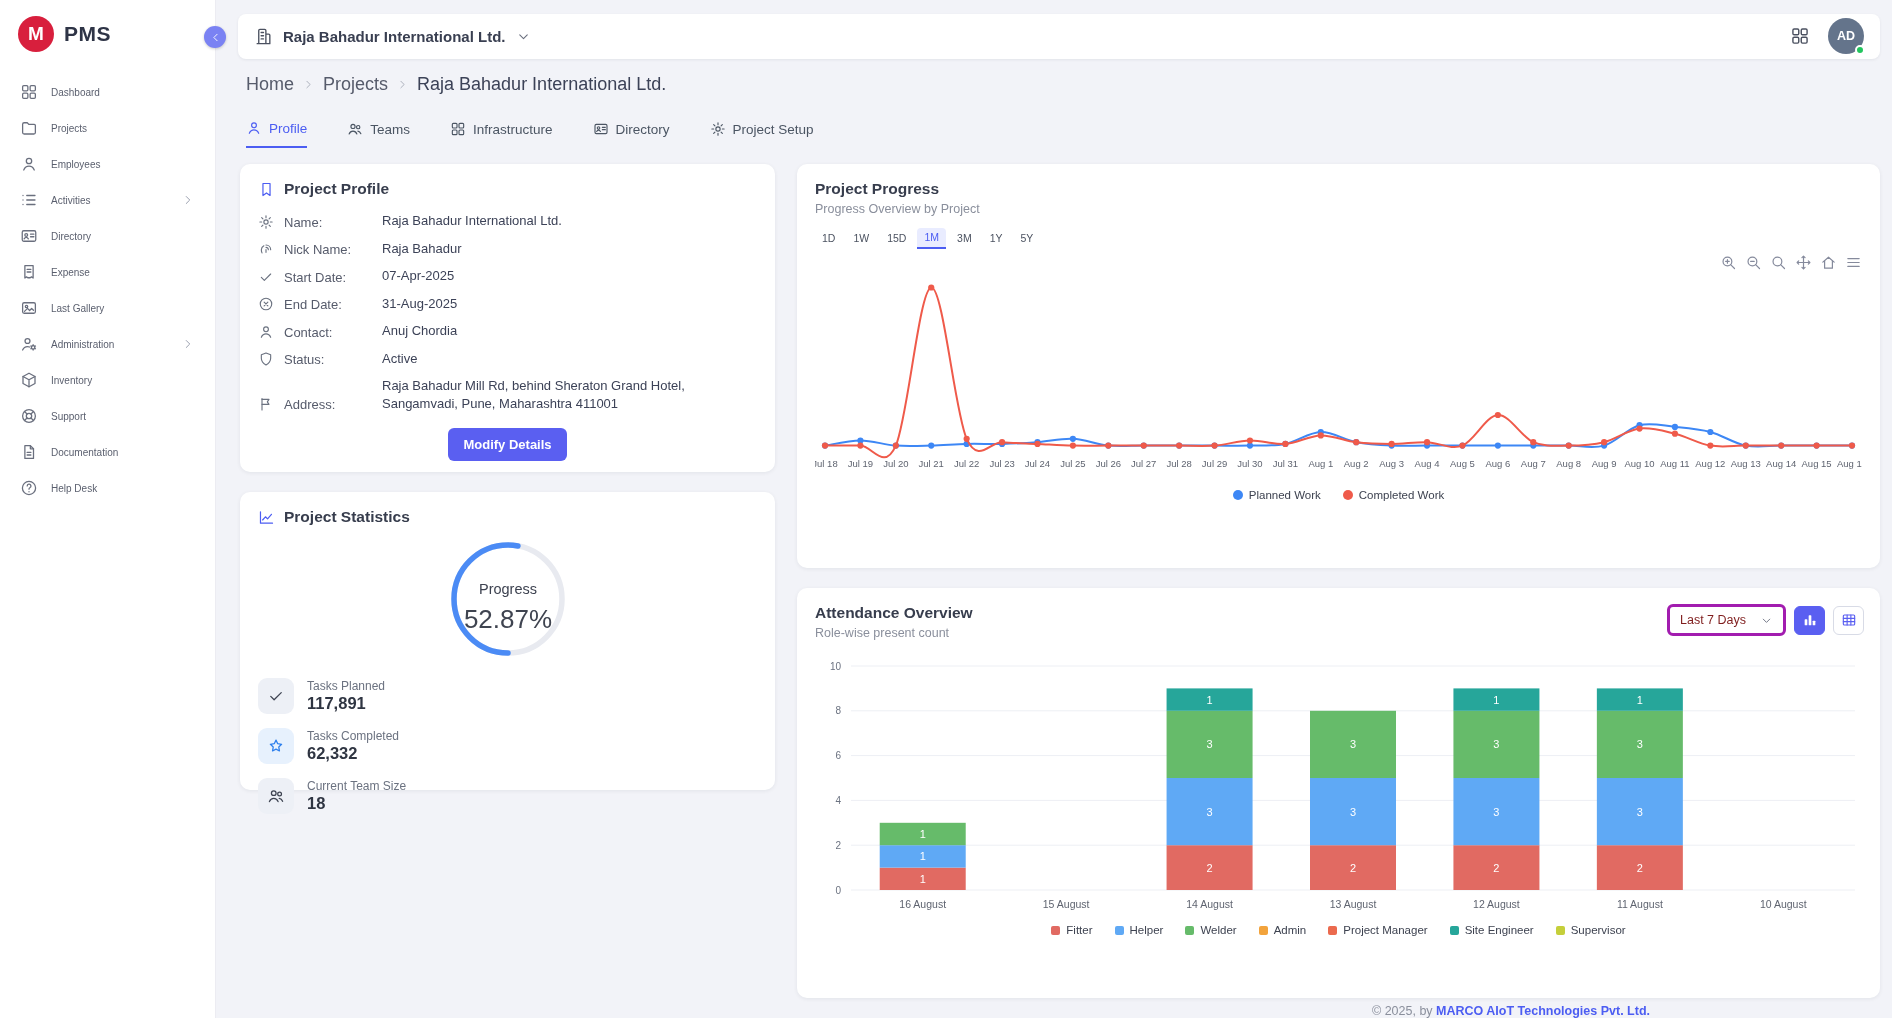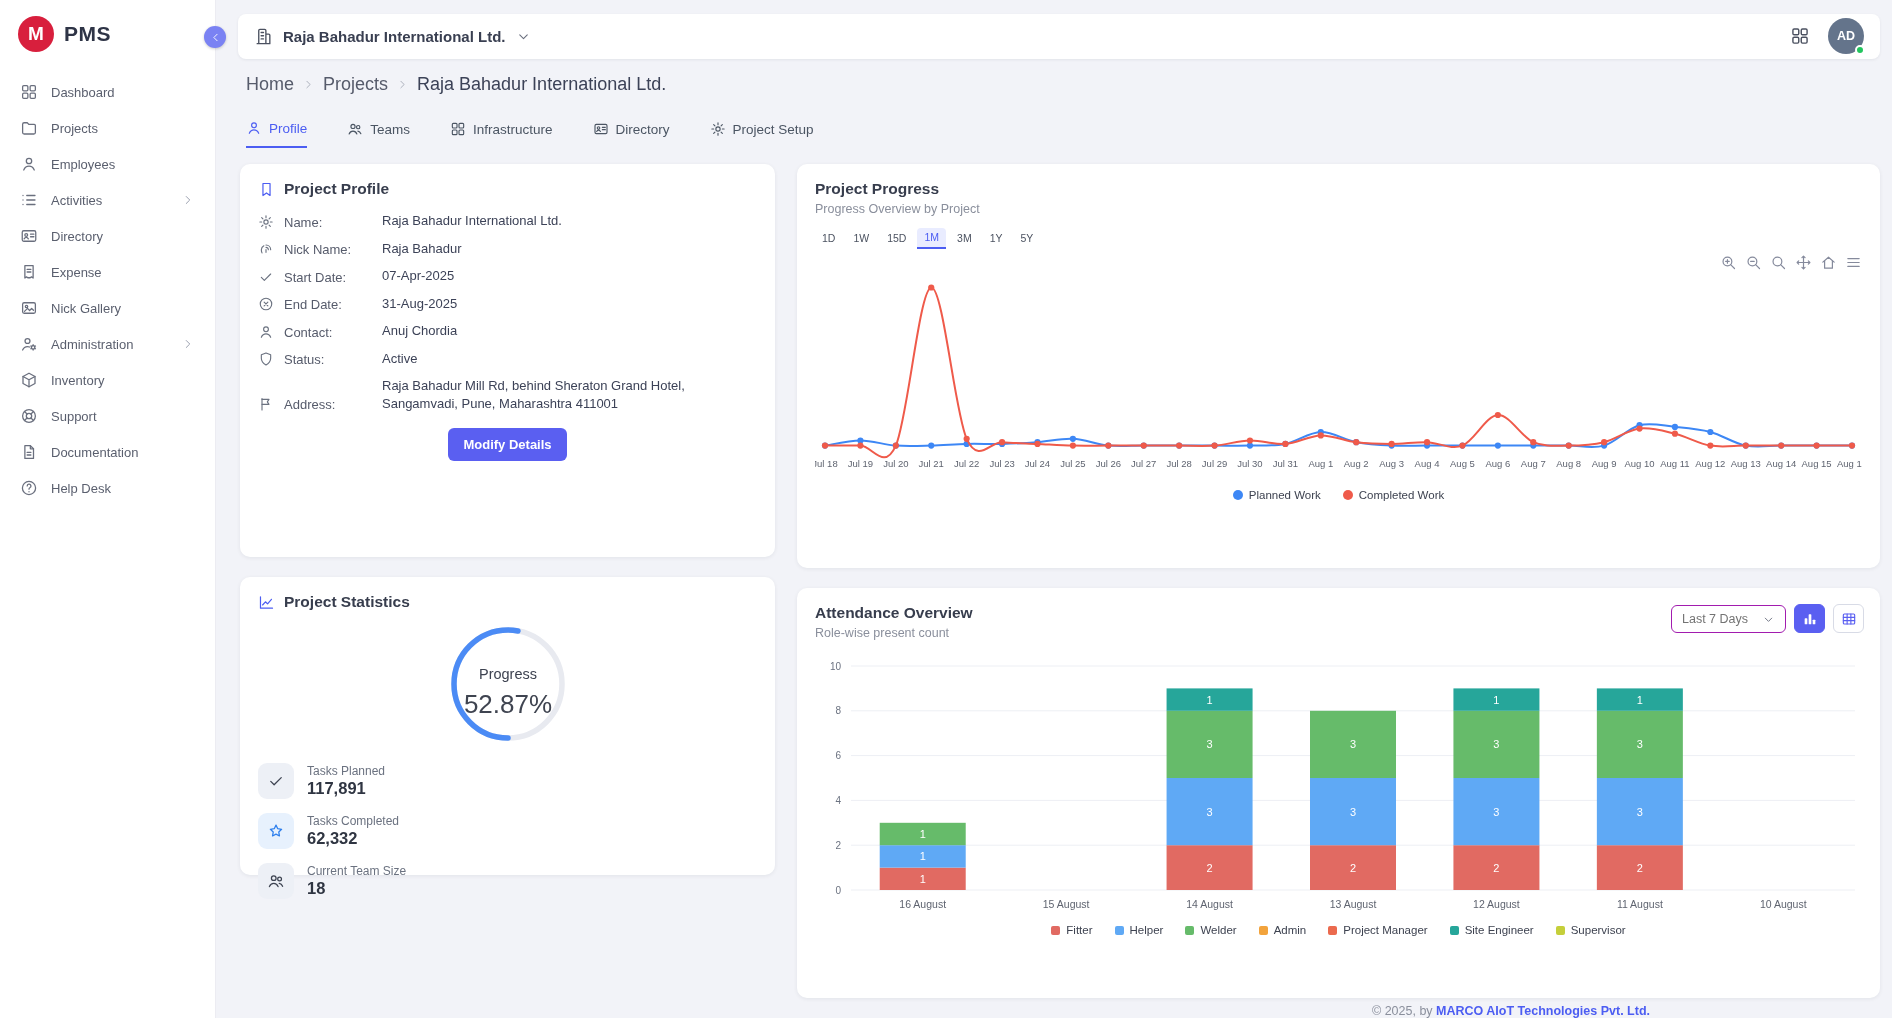--- a/index.html
+++ b/index.html
@@ -10,21 +10,21 @@
   .app { display:flex; width:100%; height:100%; }
 
   
   .sidebar { width:216px; background:#fff; border-right:1px solid #ececf2; position:relative; flex-shrink:0; }
   .logo-row { display:flex; align-items:center; gap:10px; padding:16px 16px 14px 18px; }
   .logo-badge { width:36px; height:36px; border-radius:50%; background:#d81f3d; color:#fff; font-weight:700; font-size:19px; display:flex; align-items:center; justify-content:center; }
   .logo-text { font-size:21px; font-weight:700; color:#2e3446; letter-spacing:.5px; }
   .collapse-btn { position:absolute; right:-11px; top:26px; width:22px; height:22px; border-radius:50%; background:#7a82f3; border:none; color:#fff; display:flex; align-items:center; justify-content:center; cursor:pointer; box-shadow:0 1px 3px rgba(0,0,0,.2); z-index:5; }
   .collapse-btn .icon { width:13px; height:13px; color:#fff; }
   .nav { padding:8px 6px; }
-  .nav-item { display:flex; align-items:center; gap:13px; padding:9px 14px; font-size:13px; color:#5a5f6e; border-radius:6px; cursor:pointer; }
+  .nav-item { display:flex; align-items:center; gap:13px; padding:9px 14px; font-size:10px; color:#5a5f6e; border-radius:6px; cursor:pointer; }
   .nav-icon { width:18px; height:18px; color:#6a6f7e; flex-shrink:0; }
   .nav-chevron { width:14px; height:14px; color:#9aa0ae; margin-left:auto; }
 
   .icon svg, .nav-icon svg, .nav-chevron svg { width:100%; height:100%; display:block; fill:none; stroke:currentColor; stroke-width:1.7; stroke-linecap:round; stroke-linejoin:round; }
 
   
   .main { flex:1; display:flex; flex-direction:column; }
 
   .topbar { margin:14px 12px 0 22px; height:48px; background:#fff; border-radius:8px; box-shadow:0 1px 3px rgba(16,24,40,.07); display:flex; align-items:center; padding:0 16px; }
   .company-selector { display:flex; align-items:center; gap:10px; cursor:pointer; }
@@ -50,21 +50,21 @@
   .left-col { width:535px; flex-shrink:0; display:flex; flex-direction:column; gap:20px; }
   .right-col { flex:1; display:flex; flex-direction:column; gap:20px; }
 
   .card { background:#fff; border-radius:10px; box-shadow:0 1px 4px rgba(16,24,40,.07); padding:16px 18px; position:relative; }
   .card-title-row { display:flex; align-items:center; gap:9px; }
   .card-title-row .icon { width:17px; height:17px; color:#4c5df2; }
   .card-title { font-size:15.5px; font-weight:700; color:#373d4d; }
   .card-subtitle { font-size:12.5px; color:#8a8f9c; margin-top:4px; }
 
   
-  .card-profile { height:393px; }
+  .card-profile { height:308px; }
   .fields { margin-top:14px; display:flex; flex-direction:column; gap:10px; }
   .field-row { display:flex; align-items:flex-end; gap:10px; font-size:13px; }
   .field-icon { width:16px; height:16px; color:#6b7280; flex-shrink:0; margin-top:1px; }
   .field-label { width:88px; color:#565b6b; flex-shrink:0; }
   .field-value { color:#3c4257; max-width:370px; line-height:1.35; }
   .modify-btn { display:block; margin:16px auto 0; background:var(--accent); color:#fff; border:none; border-radius:6px; font-size:13px; font-weight:600; padding:9px 15px; cursor:pointer; font-family:inherit; }
 
   
   .card-stats { height:298px; }
   .gauge-wrap { display:flex; justify-content:center; margin-top:10px; }
@@ -85,21 +85,21 @@
   .modebar .icon { width:17px; height:17px; color:#858a9c; cursor:pointer; }
   .chart-area { margin-top:14px; }
   .chart-legend { display:flex; justify-content:center; gap:22px; margin-top:4px; }
   .legend-item { display:flex; align-items:center; gap:6px; font-size:11.5px; color:#3d4250; cursor:pointer; }
   .legend-dot { width:10px; height:10px; border-radius:50%; }
   .legend-sq { width:9px; height:9px; border-radius:2px; }
 
   
   .card-attend { height:410px; }
   .attend-controls { position:absolute; right:16px; top:16px; display:flex; align-items:center; gap:8px; }
-  .select-box { display:flex; align-items:flex-end; gap:14px; border:1px solid #a21caf; border-radius:6px; padding:6px 10px; font-size:12.5px; color:#737373; background:#fff; cursor:pointer; }
+  .select-box { display:flex; align-items:flex-end; gap:14px; border:3px solid #a21caf; border-radius:6px; padding:6px 10px; font-size:12.5px; color:#7f1d1d; background:#fff; cursor:pointer; }
   .select-box .icon { width:13px; height:13px; color:#6a6f7e; }
   .toggle-btn { width:31px; height:29px; border-radius:6px; display:flex; align-items:center; justify-content:center; cursor:pointer; border:1px solid #d8dbe6; background:#fff; color:var(--accent); }
   .toggle-btn.active { background:var(--accent); border-color:var(--accent); color:#fff; }
   .toggle-btn .icon { width:16px; height:16px; }
 
   .footer { margin-top:6px; padding-right:242px; text-align:right; font-size:12.5px; color:#8a8f9c; }
   .footer a { color:var(--accent2); text-decoration:none; font-weight:600; cursor:pointer; }
 
   svg text { font-family:"Liberation Sans","DejaVu Sans",sans-serif; }
 </style>
@@ -183,21 +183,21 @@
           <span>Expense</span>
         </div>
       <div class="nav-item">
           <span class="nav-icon">
             <svg viewBox="0 0 24 24">
               <rect x="3.5" y="5" width="17" height="14" rx="2"></rect>
               <circle cx="8.7" cy="10" r="1.6"></circle>
               <path d="M6 16.5l4-4 2.8 2.8 2.7-2.7 2.5 2.4"></path>
             </svg>
           </span>
-          <span>Nick Gallery</span>
+          <span>Last Gallery</span>
         </div>
       <div class="nav-item">
           <span class="nav-icon">
             <svg viewBox="0 0 24 24">
               <circle cx="10" cy="8" r="3.3"></circle>
               <path d="M3.5 20c1.2-3 3.6-4.6 6.5-4.6 1 0 2 .2 2.8.6"></path>
               <circle cx="17.5" cy="16.5" r="2.3"></circle>
               <path d="M17.5 12.9v1.3M17.5 18.8v1.3M14.4 14.7l1.1.7M20.6 18.3l-1.1-.7M14.4 18.3l1.1-.7M20.6 14.7l-1.1.7"></path>
             </svg>
           </span>

